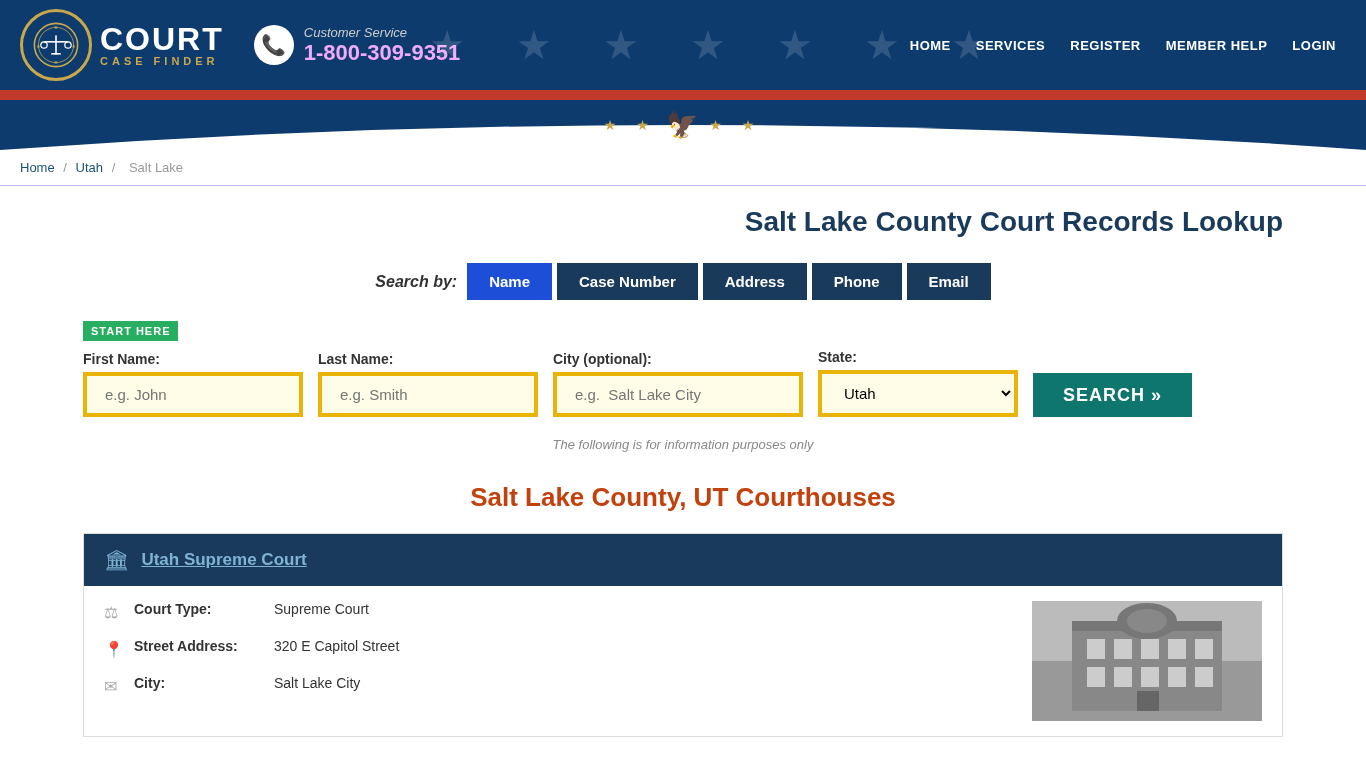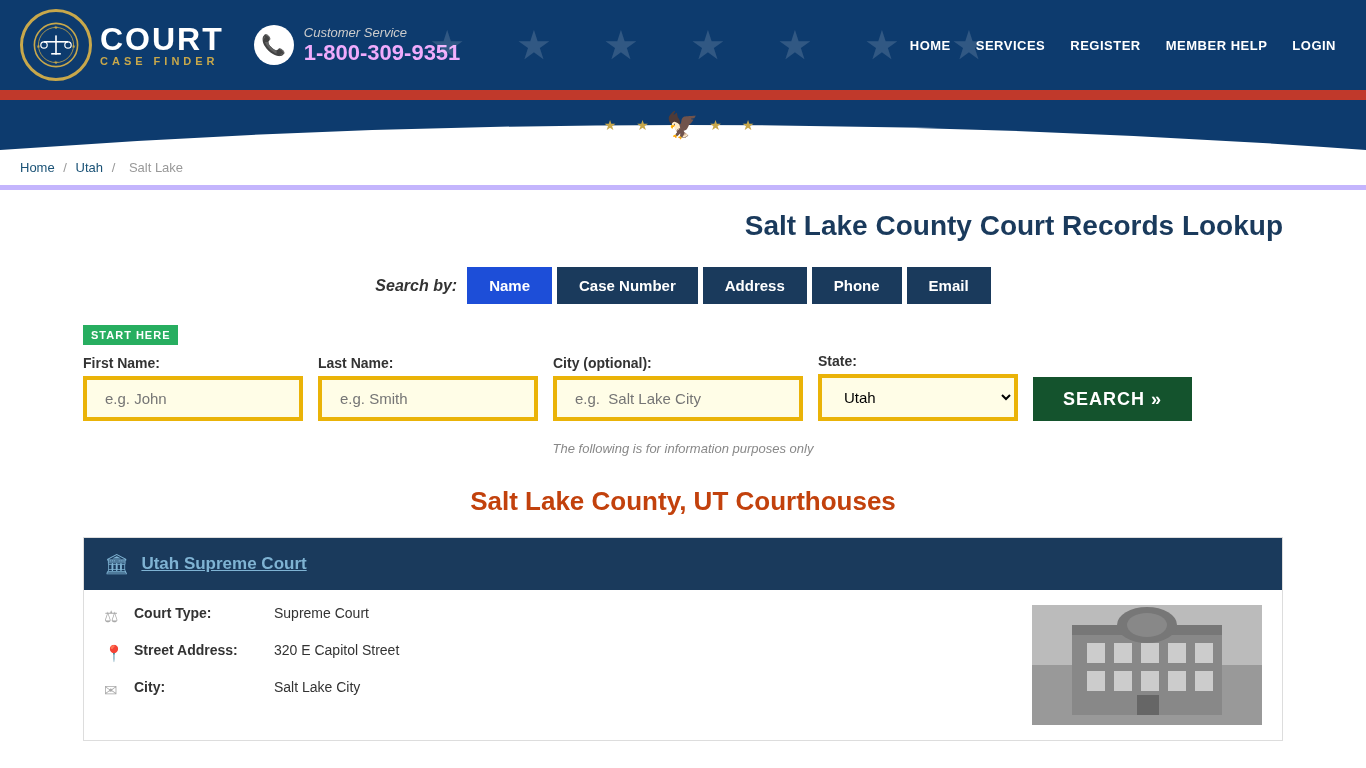--- a/index.html
+++ b/index.html
@@ -127,21 +127,21 @@
       display: flex;
       align-items: center;
       gap: 10px;
     }
     .eagle-stars { color: #c8a84b; font-size: 14px; letter-spacing: 8px; }
 
     
     .breadcrumb {
       padding: 10px 20px;
       font-size: 13px;
-      border-bottom: 5px solid #c4b5fd;
+      border-bottom: 1px solid #c4b5fd;
       background: #fff;
     }
     .breadcrumb a { color: #1a5276; text-decoration: none; }
     .breadcrumb span { color: #999; margin: 0 5px; }
 
     
     .main-content {
       max-width: 1280px;
       margin: 0 auto;
       padding: 20px 40px;
@@ -215,21 +215,21 @@
       background: #fffde7;
       outline: none;
       min-width: 200px;
     }
     .form-group.first-name input { width: 220px; }
     .form-group.last-name input { width: 220px; }
     .form-group.city input { width: 250px; }
     .form-group.state select { width: 200px; }
 
     .search-btn {
-      background: #14532d;
+      background: #0f766e;
       color: #fff;
       border: none;
       padding: 10px 30px;
       font-size: 18px;
       font-weight: bold;
       cursor: pointer;
       letter-spacing: 1px;
       white-space: nowrap;
       height: 44px;
     }

